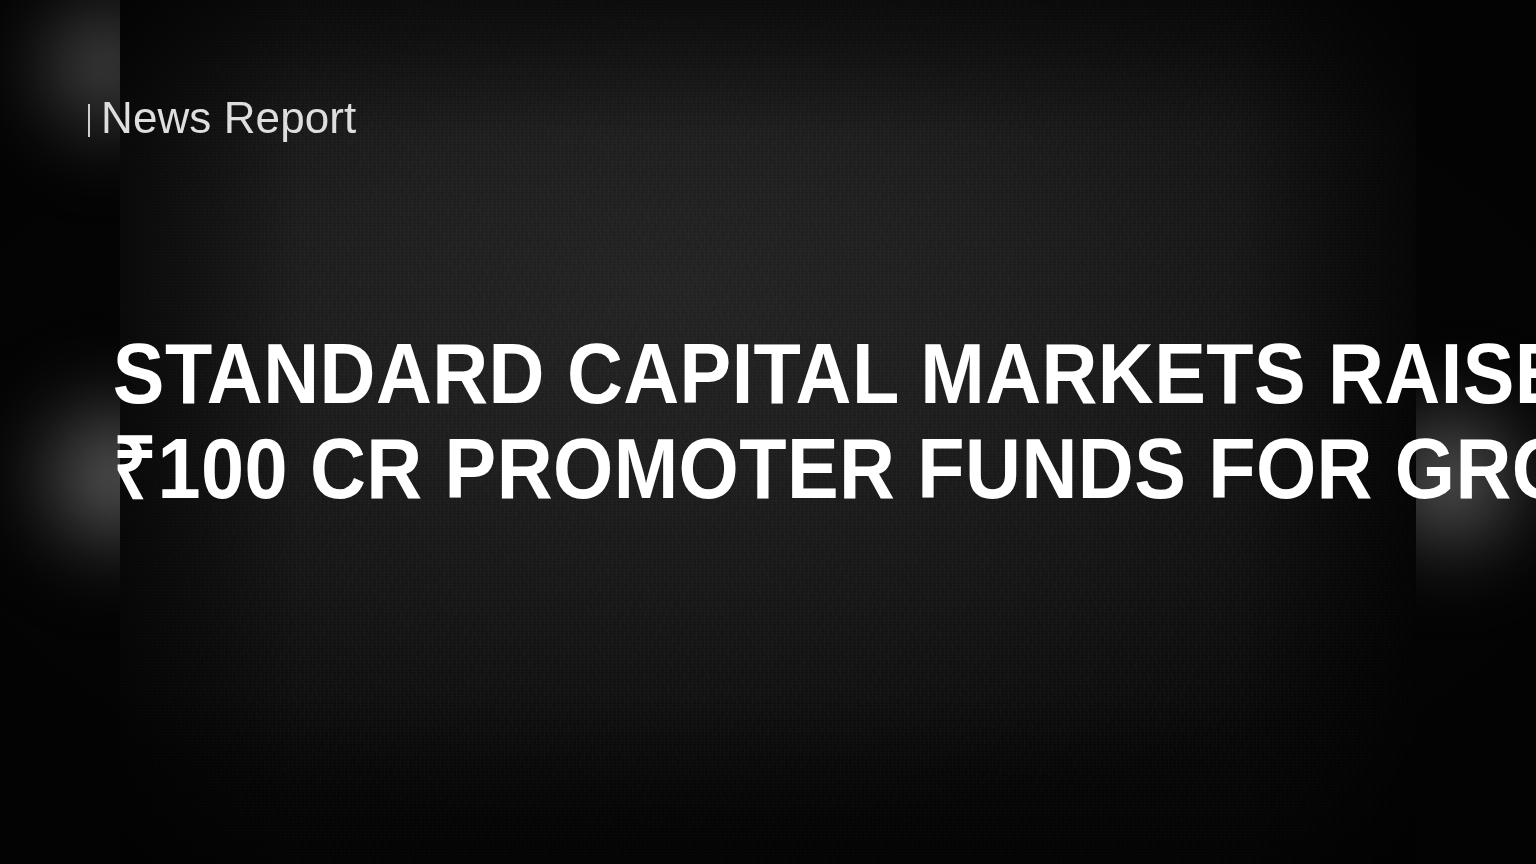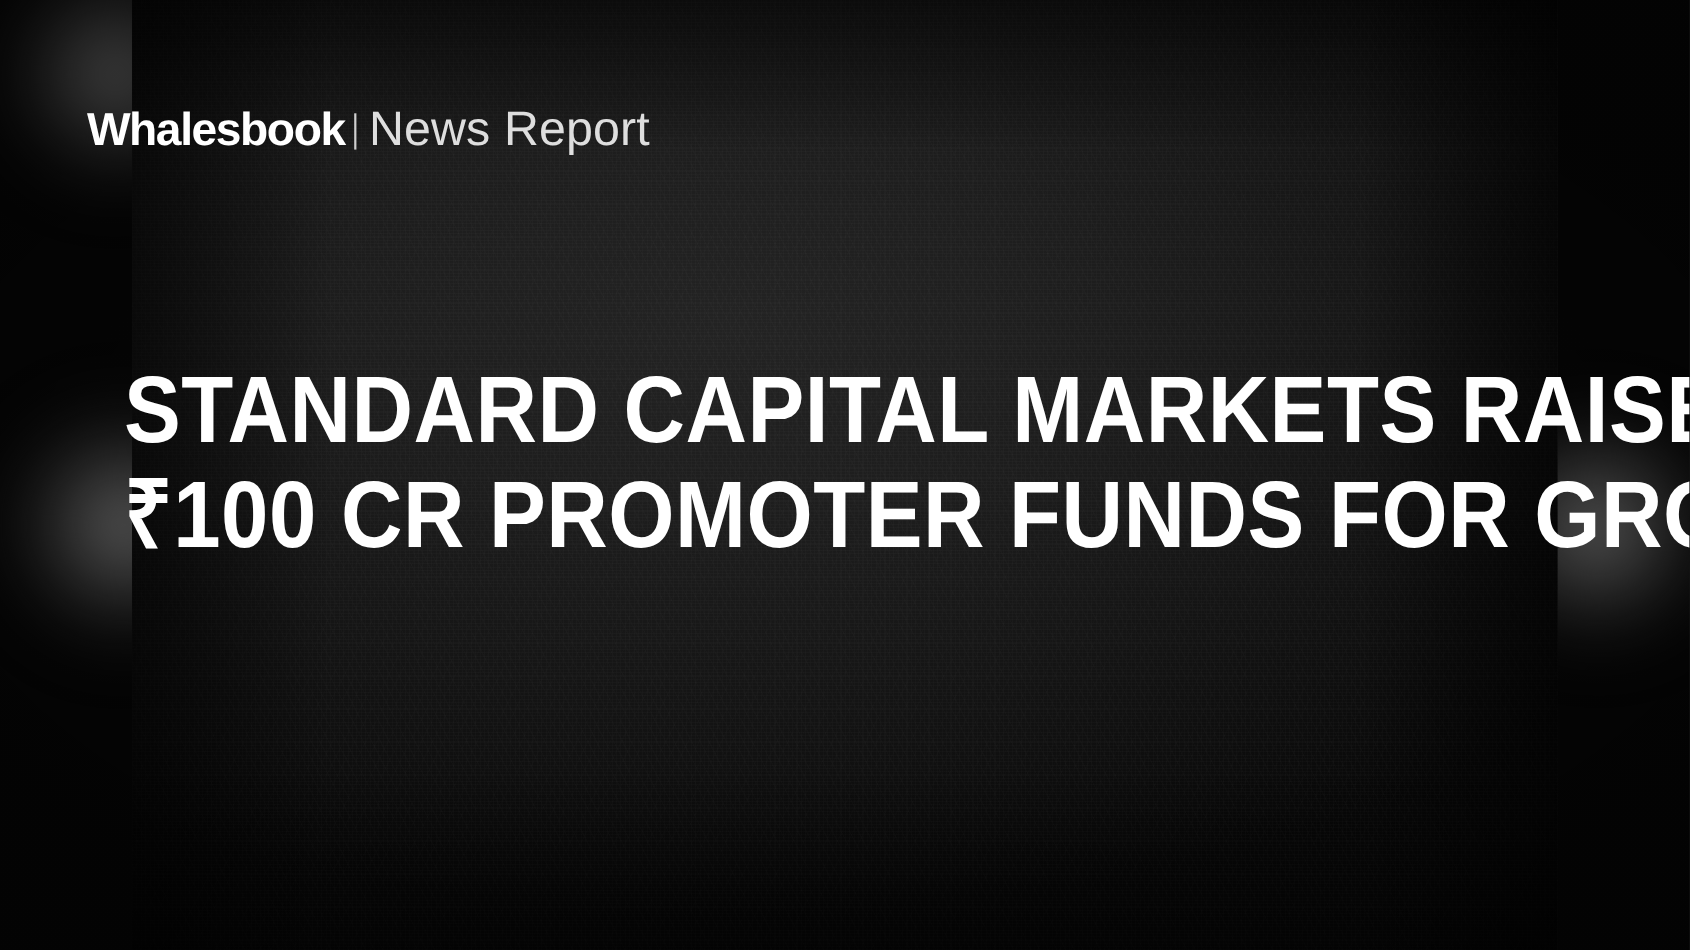--- a/index.html
+++ b/index.html
@@ -152,21 +152,20 @@
     <div class="blob blob-r"></div>
     <div class="backdrop-vignette"></div>
   </div>
 
   <div class="card">
     <div class="card-noise"></div>
     <div class="card-vignette"></div>
   </div>
 
   <div class="brand">
-    <span class="brand-mark">Whalesbook</span>
     <span class="brand-divider"></span>
     <span class="brand-sub">News Report</span>
   </div>
 
   <div class="headline">
     <span class="headline-line">STANDARD CAPITAL MARKETS RAISES</span>
     <span class="headline-line">₹100 CR PROMOTER FUNDS FOR GROWTH</span>
   </div>
 
 </div>

